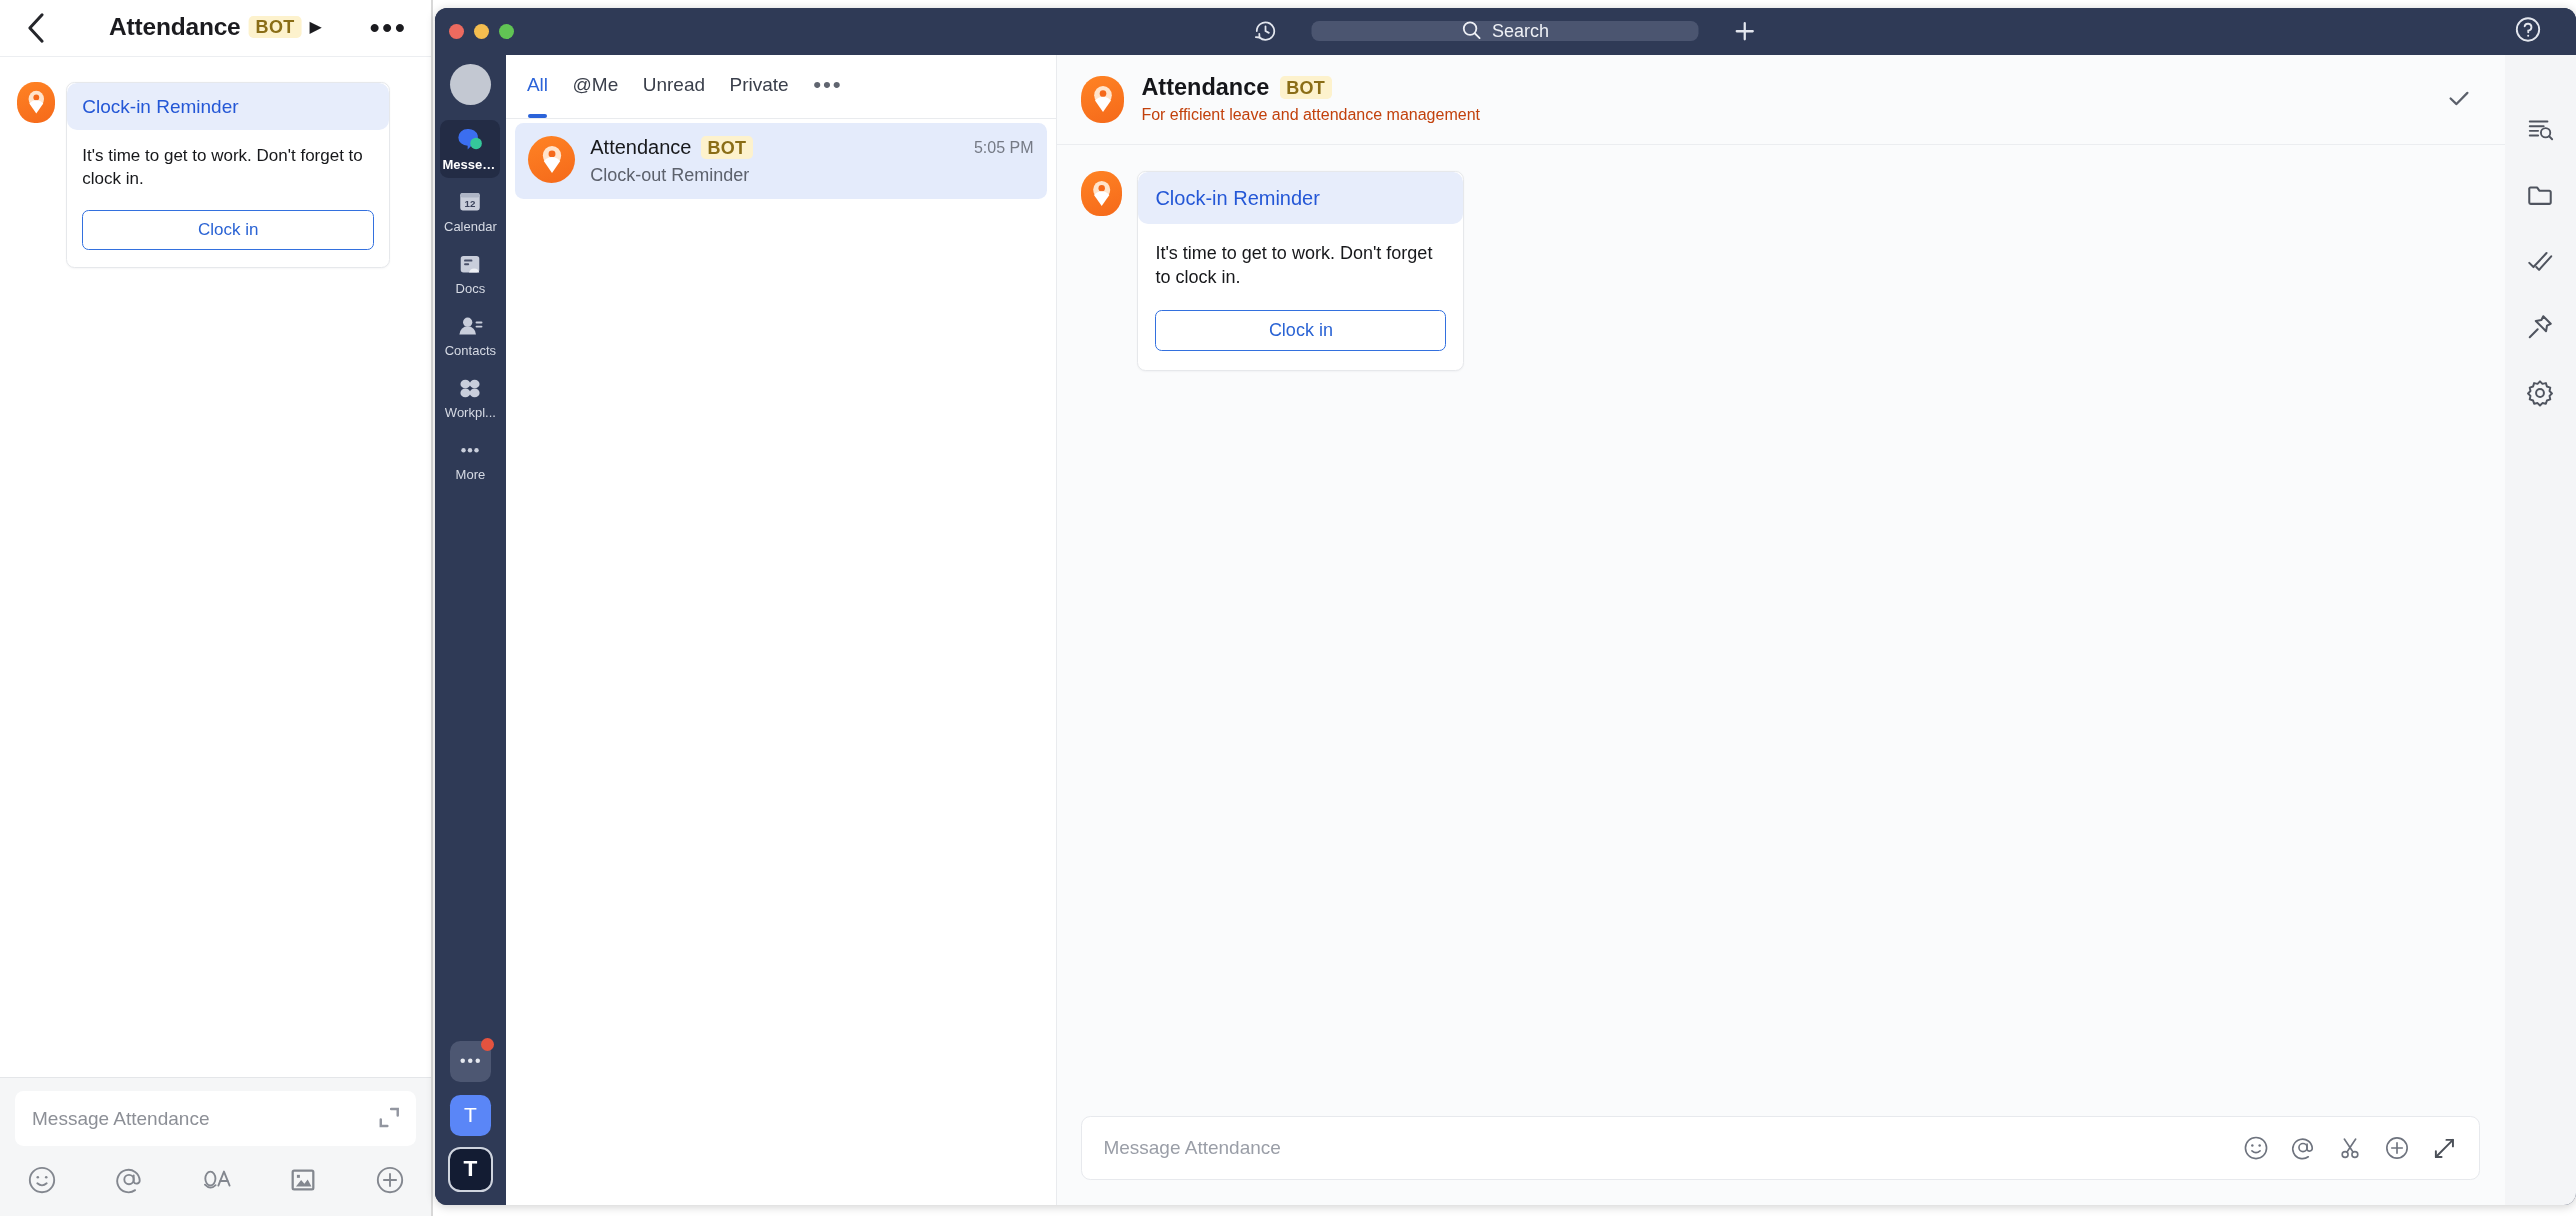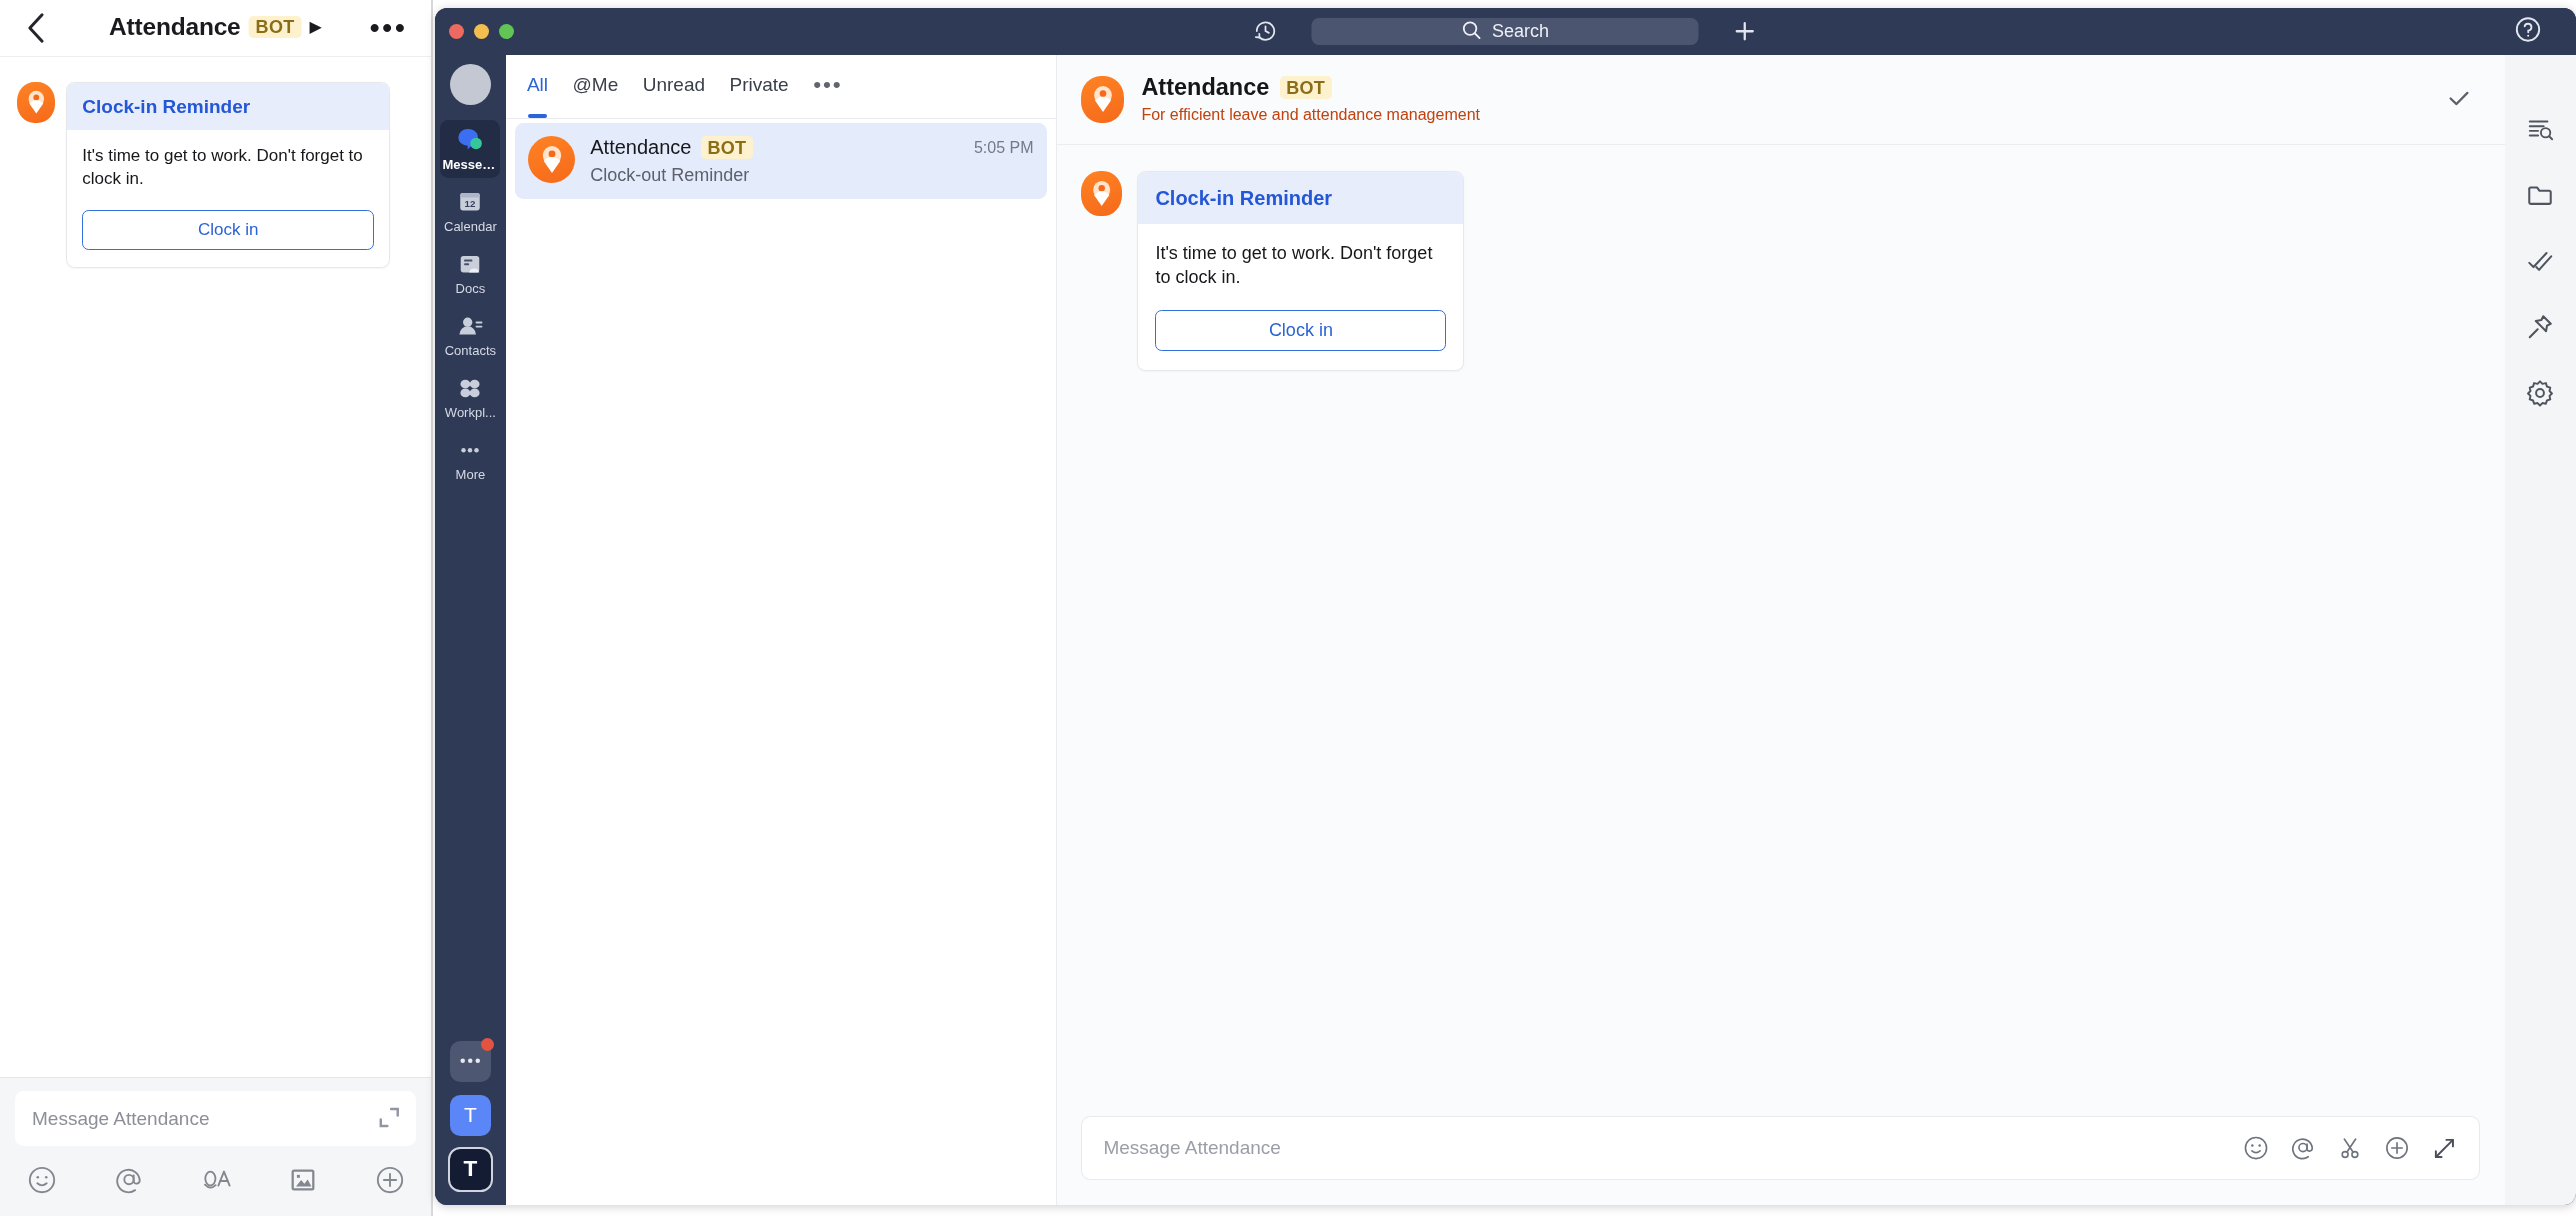--- a/index.html
+++ b/index.html
@@ -56,21 +56,21 @@
     display: flex; align-items: center; justify-content: center;
   }
   .avatar-orange svg { display:block; }
   .card {
     width: 324px; background: #ffffff; border: 0.9px solid #e6e8eb;
     border-radius: 8.5px; overflow: hidden;
     box-shadow: 0 0.9px 1.9px rgba(20,30,60,.04);
   }
   .card-head {
     background: #e7edfb; padding: 13px 15px 12.2px;
-    font-size: 19px; font-weight: bold; color: #2457d6;
+    font-size: 19px; font-weight: normal; color: #2457d6; border-radius: 10px;
   }
   .card-body { padding: 15px 15px 17px; }
   .card-text { font-size: 17px; line-height: 1.35; color: #17181b; }
   .card-btn {
     margin-top: 19px; height: 40px; width: 100%;
     border: 0.9px solid #3370de; border-radius: 6.6px;
     display: flex; align-items: center; justify-content: center;
     color: #2a63d4; font-size: 17px; background: #fff; cursor: pointer;
   }
   .m-footer { flex-shrink: 0; background: #f5f6f7; border-top: 0.9px solid #e4e6e9; padding: 13px 15px 0; }
@@ -104,21 +104,21 @@
   }
   .lights { display: flex; gap: 10.3px; margin-left: 14px; }
   .light { width: 15px; height: 15px; border-radius: 50%; }
   .l-red { background: #ec6a5f; } .l-yel { background: #f4bd4f; } .l-grn { background: #61c454; }
   .tb-center {
     position: absolute; left: 50%; transform: translateX(-50%);
     display: flex; align-items: center; gap: 26px; top: 50%; margin-top: -20px;
   }
   .tb-icon { width: 40px; height: 40px; display: flex; align-items: center; justify-content: center; cursor: pointer; }
   .searchbar {
-    width: 387px; height: 27px; background: #4b5570; border-radius: 7.5px;
+    width: 387px; height: 20px; background: #4b5570; border-radius: 7.5px;
     display: flex; align-items: center; justify-content: center; gap: 10.3px; cursor: pointer;
   }
   .search-label { color: #eef0f5; font-size: 18px; }
   .tb-help { position: absolute; right: 34px; top: 50%; transform: translateY(-50%); cursor: pointer; }
 
   .winbody { flex: 1; display: flex; min-height: 0; }
 
   
   .rail {
     width: 71px; flex-shrink: 0; background: #2f3a56;

